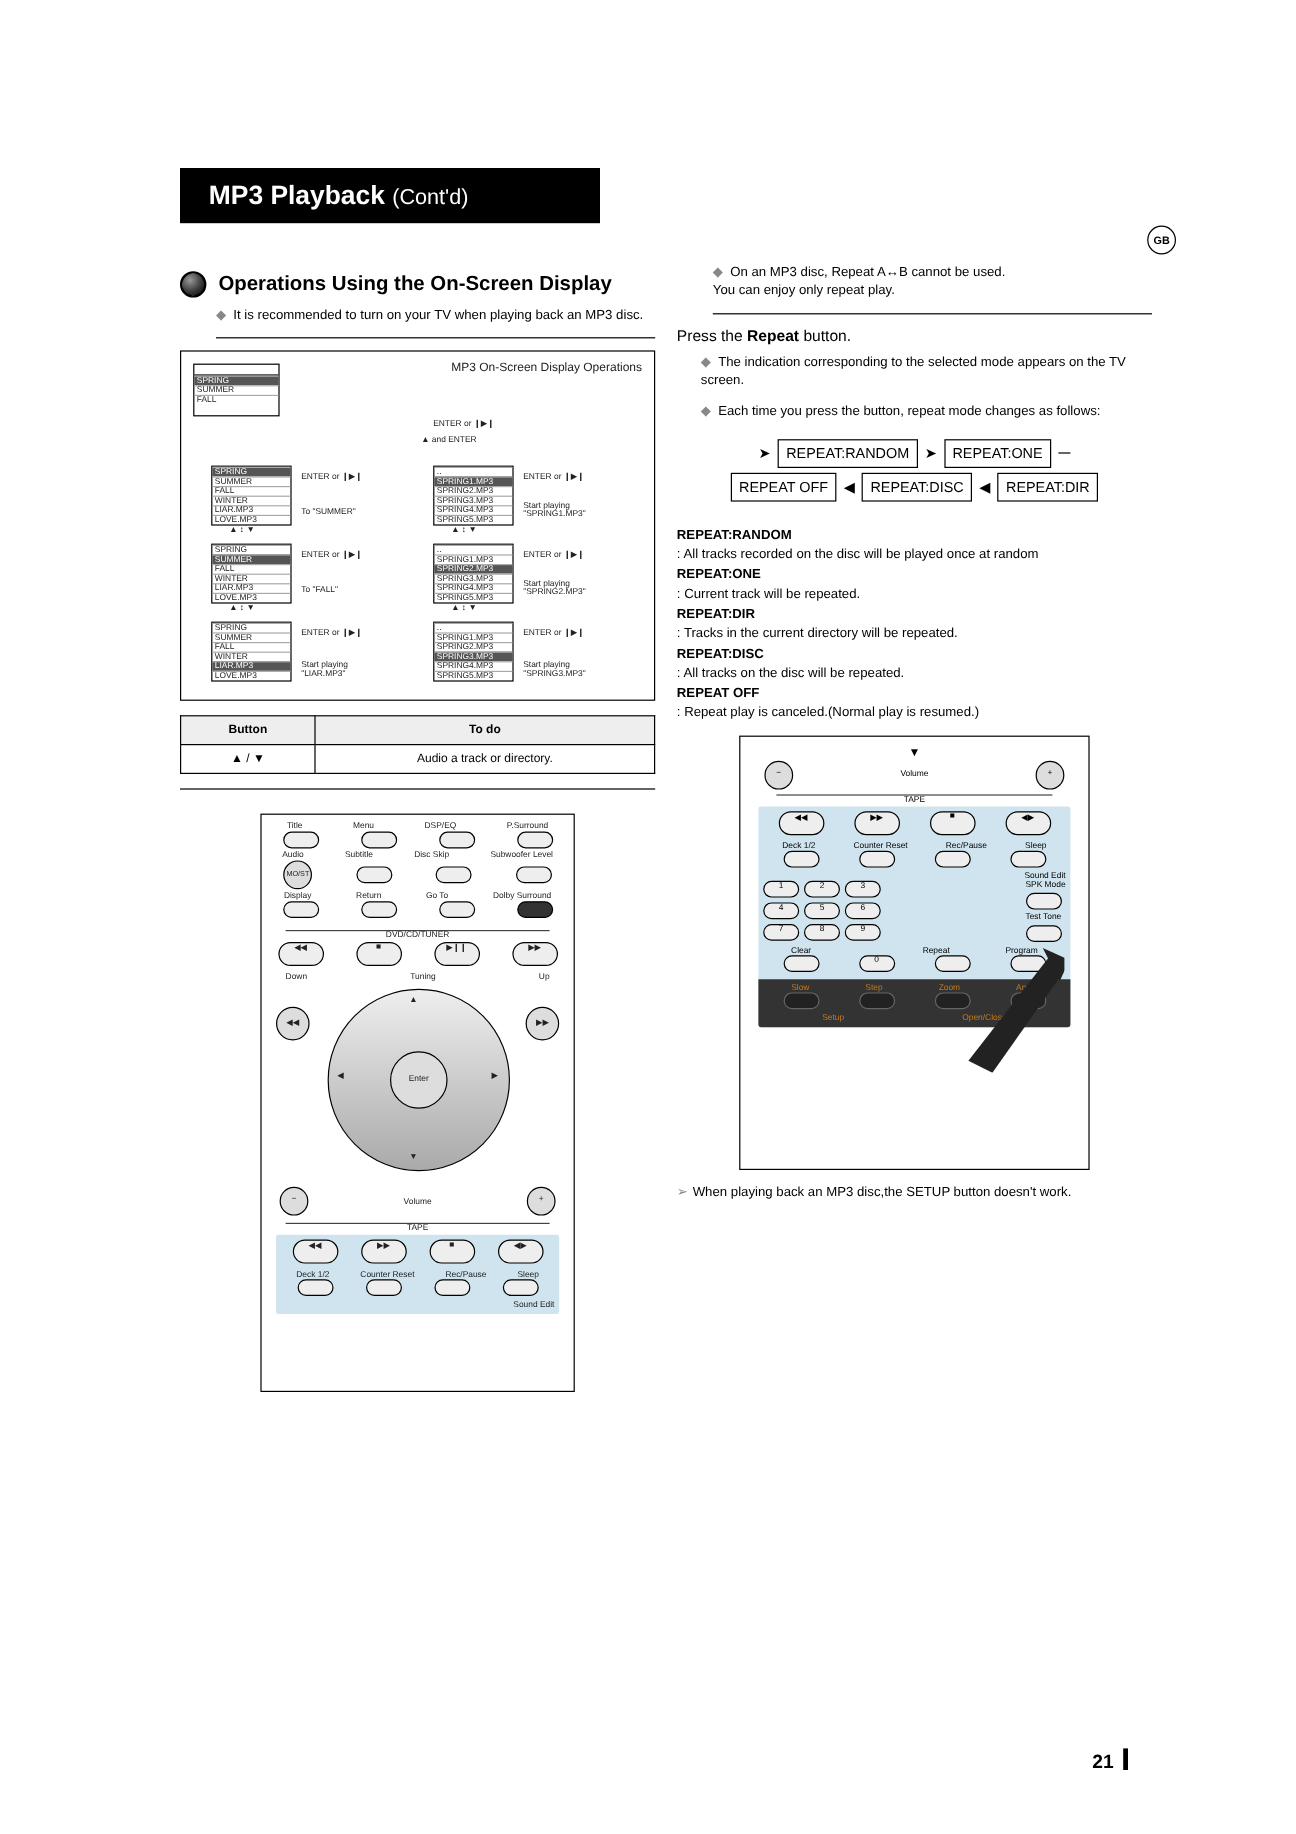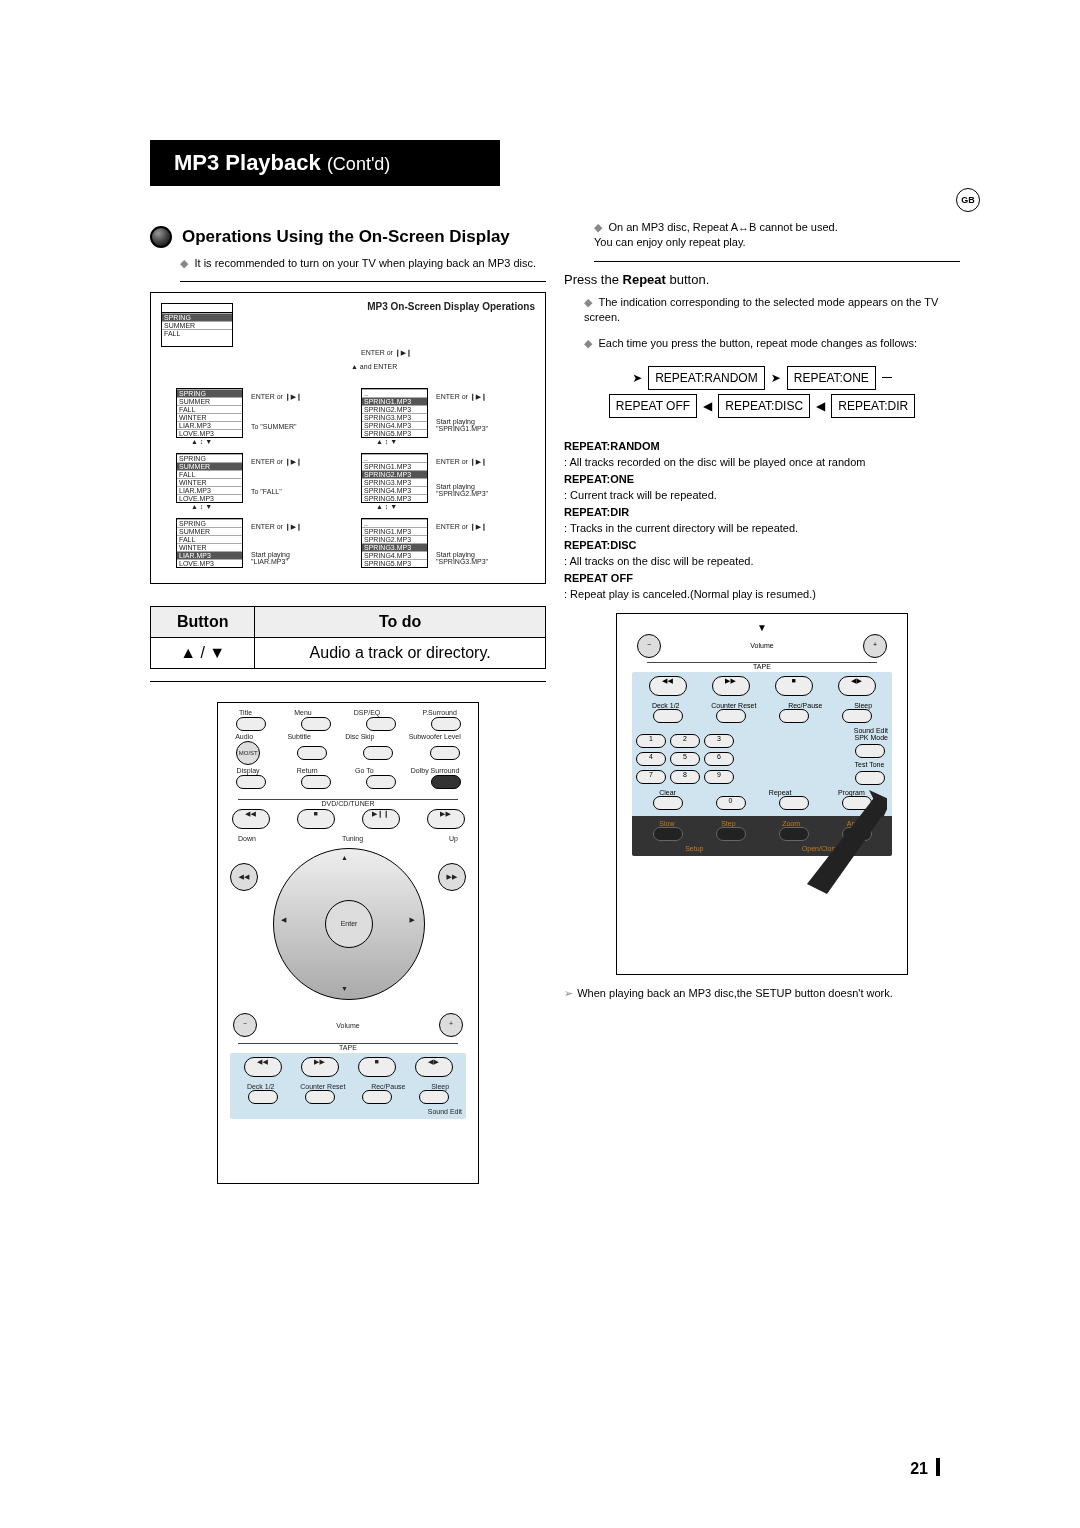--- a/index.html
+++ b/index.html
@@ -81,42 +81,41 @@
     margin: 10px 0;
     position: relative;
     font-size: 7px;
     color: #222;
   }
   .diagram-title {
     position: absolute;
     top: 8px;
     right: 10px;
     font-size: 10px;
-    font-weight: bold;
   }
   .mini {
     position: absolute;
     border: 1px solid #000;
     background: #fff;
   }
   .mini .row {
     border-top: 1px solid #aaa;
     padding: 0 2px;
     white-space: nowrap;
   }
   .hl { background: #555; color: #fff; }
   .arrowlbl {
     position: absolute;
     font-size: 7px;
   }
   .table1 {
     width: 100%;
     border-collapse: collapse;
-    font-size: 16px;
-    margin-top: 22px;
+    font-size: 10px;
+    margin-top: 12px;
   }
   .table1 th, .table1 td {
     border: 1px solid #000;
     padding: 6px 10px;
     text-align: center;
   }
   .table1 th { background: #eee; font-weight: bold; }
   .remote-box {
     border: 1px solid #000;
     height: 480px;

